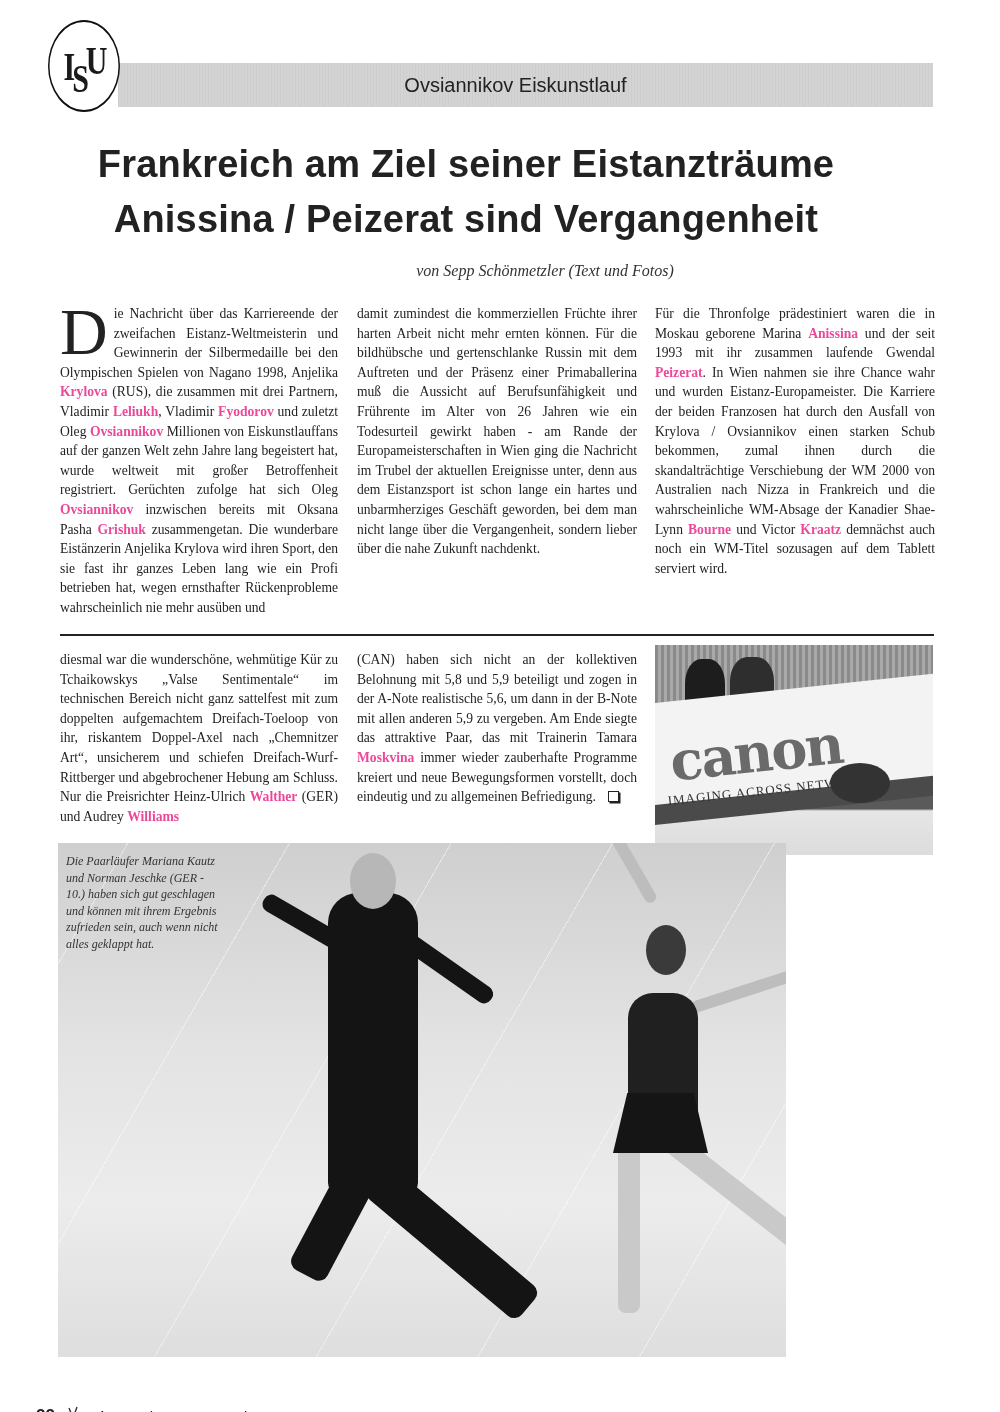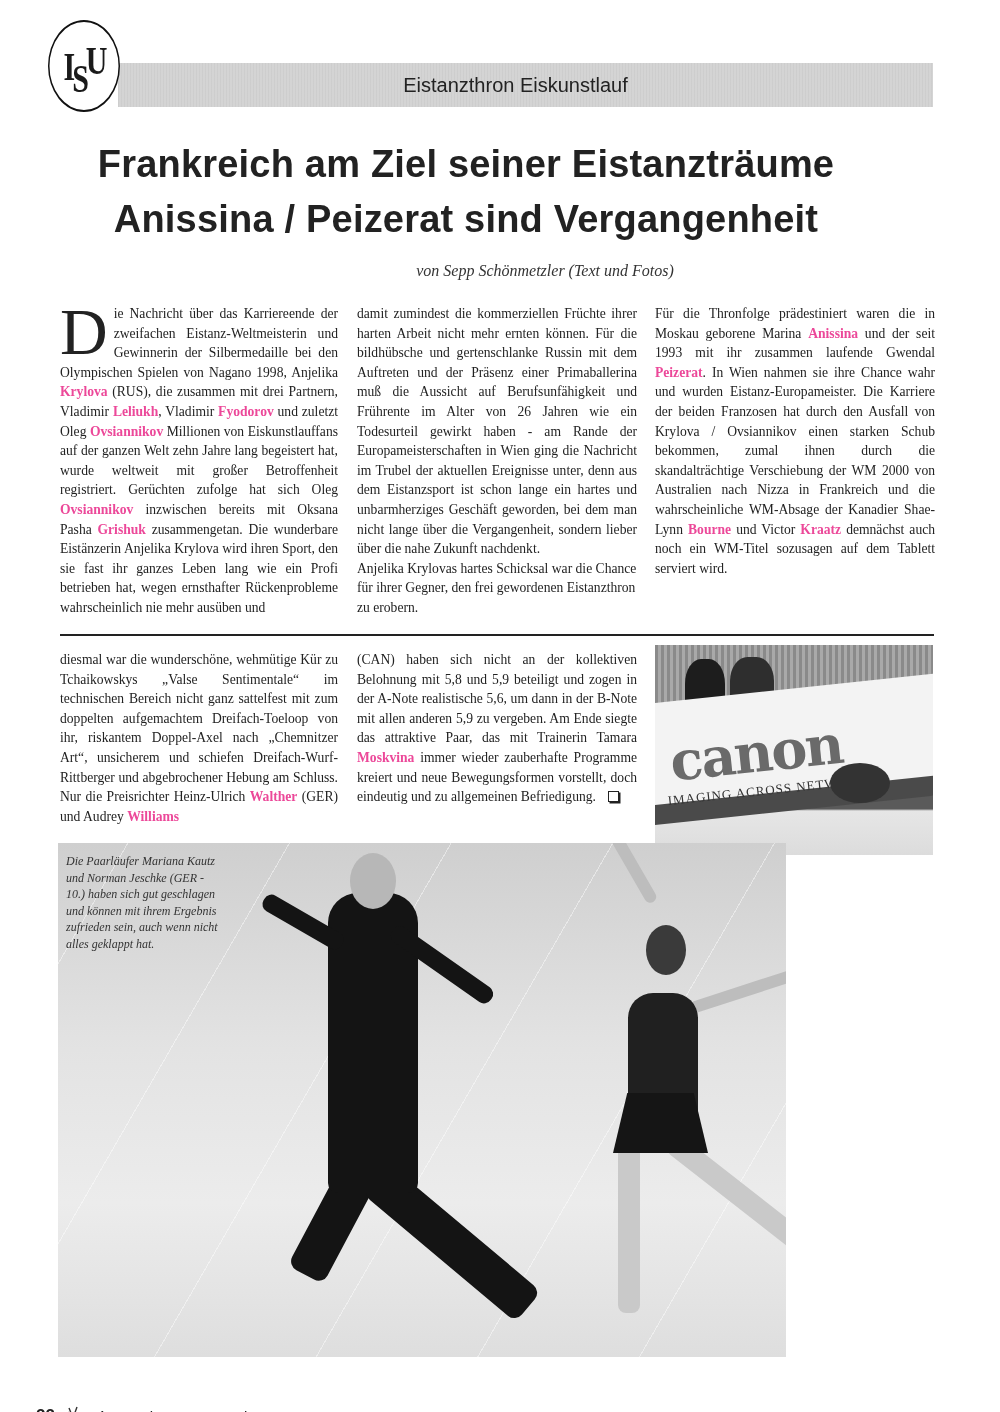--- a/index.html
+++ b/index.html
@@ -116,33 +116,32 @@
 </style>
 </head>
 <body>
 
 <div class="logo">
   <span>I</span>
     <span class="s">S</span>
     <span class="u">U</span>
 </div>
 <div class="section-bar">
-  <span>Eistanzthron Eiskunstlauf</span>
+  <span>Ovsiannikov Eiskunstlauf</span>
 </div>
 
 <div class="title l1">Frankreich am Ziel seiner Eistanzträume</div>
 <div class="title l2">Anissina / Peizerat sind Vergangenheit</div>
 <div class="byline">von Sepp Schönmetzler (Text und Fotos)</div>
 
 <div class="col c1">
   <p><span class="dropcap">D</span><span>ie Nachricht über das Karriereende der zweifachen Eistanz-Weltmeisterin und Gewinnerin der Silbermedaille bei den Olympischen Spielen von Nagano 1998, Anjelika <b>Krylova</b> (RUS), die zusammen mit drei Partnern, Vladimir <b>Leliukh</b>, Vladimir <b>Fyodorov</b> und zuletzt Oleg <b>Ovsiannikov</b> Millionen von Eiskunstlauffans auf der ganzen Welt zehn Jahre lang begeistert hat, wurde weltweit mit großer Betroffenheit registriert. Gerüchten zufolge hat sich Oleg <b>Ovsiannikov</b> inzwischen bereits mit Oksana Pasha <b>Grishuk</b> zusammengetan. Die wunderbare Eistänzerin Anjelika Krylova wird ihren Sport, den sie fast ihr ganzes Leben lang wie ein Profi betrieben hat, wegen ernsthafter Rückenprobleme wahrscheinlich nie mehr ausüben und</span></p>
 </div>
 <div class="col c2">
   <p>damit zumindest die kommerziellen Früchte ihrer harten Arbeit nicht mehr ernten können. Für die bildhübsche und gertenschlanke Russin mit dem Auftreten und der Präsenz einer Primaballerina muß die Aussicht auf Berufsunfähigkeit und Frührente im Alter von 26 Jahren wie ein Todesurteil gewirkt haben - am Rande der Europameisterschaften in Wien ging die Nachricht im Trubel der aktuellen Ereignisse unter, denn aus dem Eistanzsport ist schon lange ein hartes und unbarmherziges Geschäft geworden, bei dem man nicht lange über die Vergangenheit, sondern lieber über die nahe Zukunft nachdenkt.</p>
-  <p style="text-align:left">Anjelika Krylovas hartes Schicksal war die Chance für ihrer Gegner, den frei gewordenen Eistanzthron zu erobern.</p>
 </div>
 <div class="col c3">
   <p>Für die Thronfolge prädestiniert waren die in Moskau geborene Marina <b>Anissina</b> und der seit 1993 mit ihr zusammen laufende Gwendal <b>Peizerat</b>. In Wien nahmen sie ihre Chance wahr und wurden Eistanz-Europameister. Die Karriere der beiden Franzosen hat durch den Ausfall von Krylova / Ovsiannikov einen starken Schub bekommen, zumal ihnen durch die skandalträchtige Verschiebung der WM 2000 von Australien nach Nizza in Frankreich und die wahrscheinliche WM-Absage der Kanadier Shae-Lynn <b>Bourne</b> und Victor <b>Kraatz</b> demnächst auch noch ein WM-Titel sozusagen auf dem Tablett serviert wird.</p>
 </div>
 
 <div class="rule"></div>
 
 <div class="col c4">
   <p>diesmal war die wunderschöne, wehmütige Kür zu Tchaikowskys „Valse Sentimentale“ im technischen Bereich nicht ganz sattelfest mit zum doppelten aufgemachtem Dreifach-Toeloop von ihr, riskantem Doppel-Axel nach „Chemnitzer Art“, unsicherem und schiefen Dreifach-Wurf-Rittberger und abgebrochener Hebung am Schluss. Nur die Preisrichter Heinz-Ulrich <b>Walther</b> (GER) und Audrey <b>Williams</b></p>
 </div>

